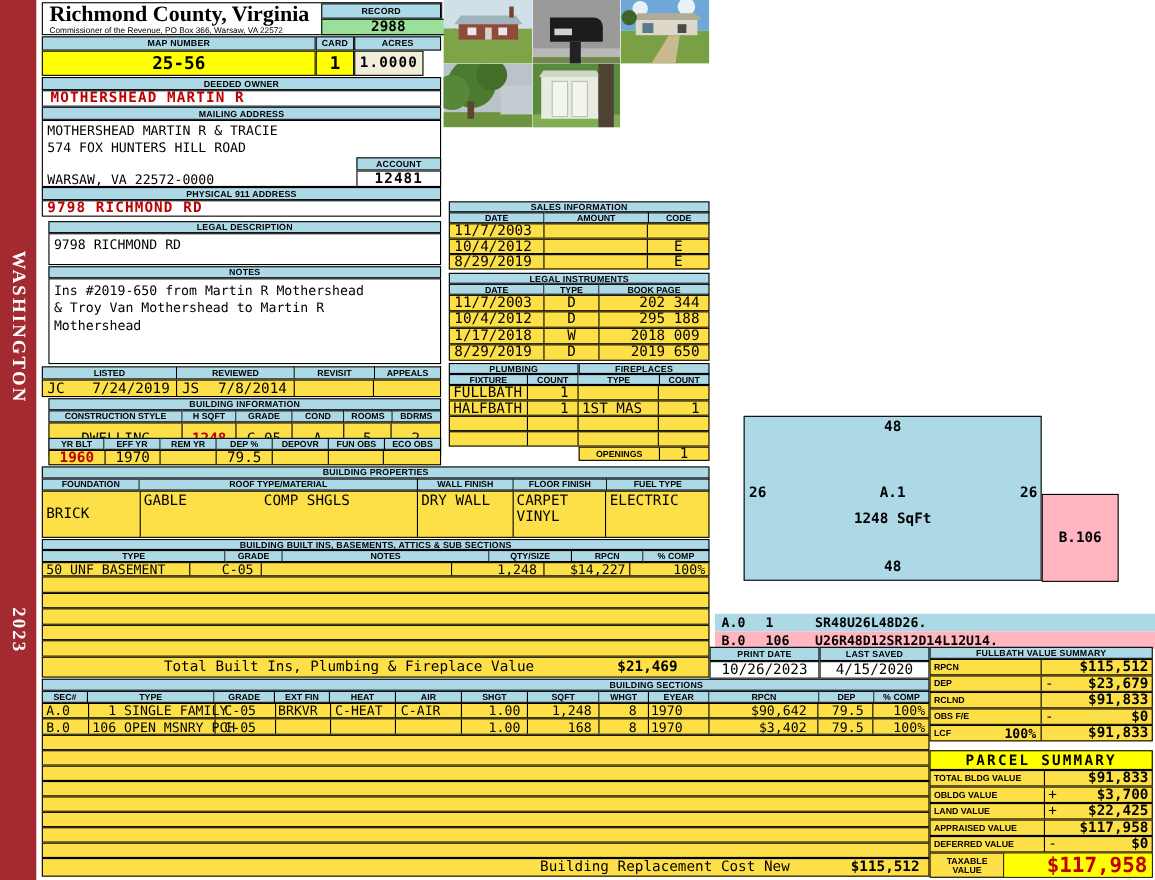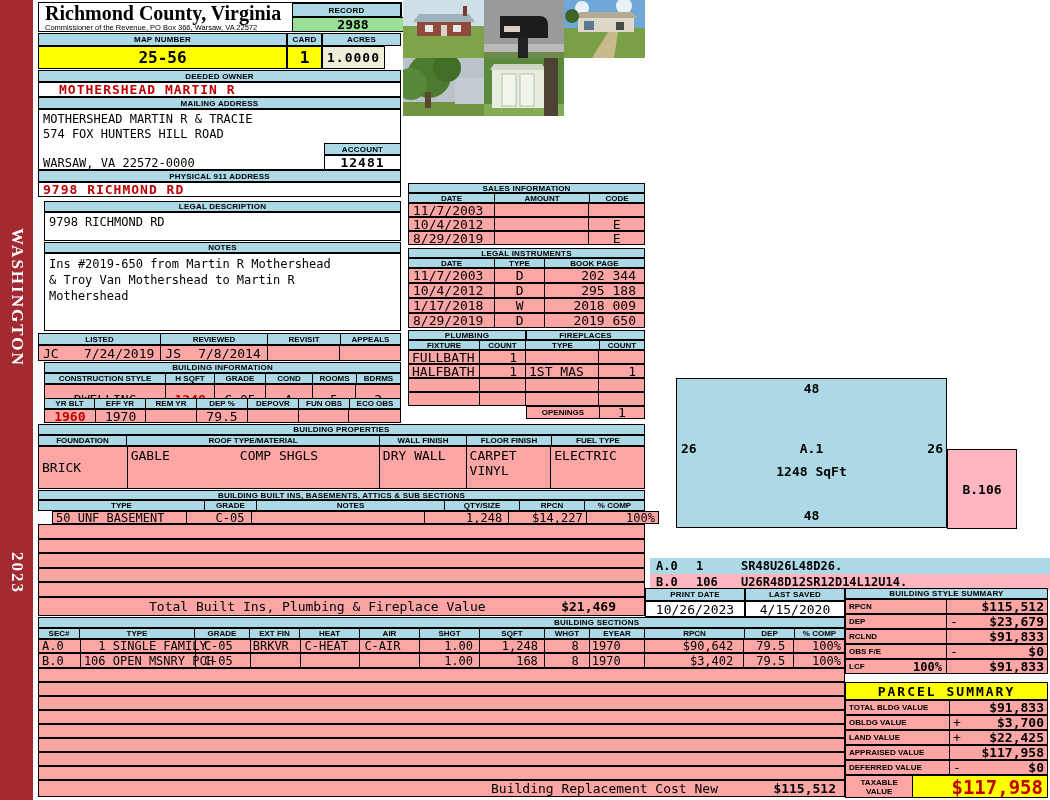--- a/index.html
+++ b/index.html
@@ -5,21 +5,21 @@
   html,body{margin:0;padding:0;background:#fff;}
   #card{position:relative;width:1050px;height:800px;background:#fff;overflow:hidden;
         font-family:"Liberation Sans",sans-serif;}
   .abs{position:absolute;box-sizing:border-box;}
   .lbl{background:#ADD8E6;border:1px solid #000;font:bold 8px "Liberation Sans",sans-serif;
        letter-spacing:.2px;display:flex;align-items:center;justify-content:center;color:#000;}
   .box{border:1px solid #000;background:#fff;display:flex;align-items:center;}
   .mono{font-family:"DejaVu Sans Mono","Liberation Mono",monospace;font-size:12px;color:#000;}
   .m13{font-size:13px;} .m15{font-size:16px;} .b{font-weight:bold;} .red{color:#C00000;}
   .ctr{justify-content:center;} .rt{justify-content:flex-end;} .pre{white-space:pre;}
-  .row{display:flex;border:1px solid #000;background:#fca5a5;}
+  .row{display:flex;border:1px solid #000;background:#fde047;}
   .row>.c{display:flex;align-items:center;border-right:1px solid #000;height:100%;box-sizing:border-box;}
   .row>.c:last-child{border-right:none;}
   .hdrrow{display:flex;}
   .hdrrow>.h{background:#ADD8E6;border:1px solid #000;border-left:none;font:bold 8px "Liberation Sans",sans-serif;
        display:flex;align-items:center;justify-content:center;box-sizing:border-box;height:100%;}
   .hdrrow>.h:first-child{border-left:1px solid #000;}
   .vtext{writing-mode:vertical-rl;font-family:"Liberation Serif",serif;font-weight:bold;
          color:#fff;letter-spacing:2px;}
   .sketchlbl{position:absolute;font-family:"DejaVu Sans Mono",monospace;font-size:13px;font-weight:bold;color:#000;}
   .photocell{width:81px;height:58px;overflow:hidden;}
@@ -44,21 +44,21 @@
   <div class="abs box mono m13 b ctr" style="left:292px;top:17px;width:122px;height:15px;background:#9ADF9A;">2988</div>
 
   <div class="abs lbl" style="left:38px;top:33px;width:249px;height:13px;">MAP NUMBER</div>
   <div class="abs lbl" style="left:287px;top:33px;width:35px;height:13px;">CARD</div>
   <div class="abs lbl" style="left:322px;top:33px;width:79px;height:13px;">ACRES</div>
   <div class="abs box mono m15 b ctr" style="left:38px;top:46px;width:249px;height:23px;background:#FFFF00;">25-56</div>
   <div class="abs box mono m15 b ctr" style="left:287px;top:46px;width:35px;height:23px;background:#FFFF00;">1</div>
   <div class="abs box mono m13 b ctr" style="left:322px;top:46px;width:63px;height:23px;background:#F0EDD9;letter-spacing:1px;">1.0000</div>
 
   <div class="abs lbl" style="left:38px;top:70px;width:363px;height:12px;">DEEDED OWNER</div>
-  <div class="abs box mono m13 b red" style="left:38px;top:82px;width:363px;height:15px;padding-left:20px;letter-spacing:1px;">MOTHERSHEAD MARTIN R</div>
+  <div class="abs box mono m13 b red" style="left:38px;top:82px;width:363px;height:15px;padding-left:7px;letter-spacing:1px;">MOTHERSHEAD MARTIN R</div>
 
   <div class="abs lbl" style="left:38px;top:97px;width:363px;height:12px;">MAILING ADDRESS</div>
   <div class="abs box" style="left:38px;top:109px;width:363px;height:61px;align-items:flex-start;">
     <div style="padding:2px 0 0 4px;">
       <div class="mono" style="line-height:15px;">MOTHERSHEAD MARTIN R &amp; TRACIE</div>
       <div class="mono" style="line-height:15px;">574 FOX HUNTERS HILL ROAD</div>
       <div class="mono" style="line-height:15px;margin-top:14px;">WARSAW, VA 22572-0000</div>
     </div>
   </div>
   <div class="abs lbl" style="left:324px;top:143px;width:77px;height:12px;">ACCOUNT</div>
@@ -168,21 +168,21 @@
 
   <div class="abs lbl" style="left:38px;top:490px;width:607px;height:10px;">BUILDING BUILT INS, BASEMENTS, ATTICS &amp; SUB SECTIONS</div>
   <div class="abs hdrrow" style="left:38px;top:500px;width:607px;height:11px;">
     <div class="h" style="width:167px;">TYPE</div>
     <div class="h" style="width:52px;">GRADE</div>
     <div class="h" style="width:188px;">NOTES</div>
     <div class="h" style="width:75px;">QTY/SIZE</div>
     <div class="h" style="width:65px;">RPCN</div>
     <div class="h" style="width:60px;">% COMP</div>
   </div>
-  <div class="abs row" style="left:52px;top:511px;width:607px;height:13px;gap:23px;">
+  <div class="abs row" style="left:38px;top:511px;width:607px;height:13px;gap:23px;">
     <div class="c mono" style="width:167px;padding-left:3px;">50 UNF BASEMENT</div>
     <div class="c mono" style="width:52px;padding-left:6px;">C-05</div>
     <div class="c mono" style="width:188px;"></div>
     <div class="c mono rt" style="width:75px;padding-right:6px;">1,248</div>
     <div class="c mono rt" style="width:65px;padding-right:3px;">$14,227</div>
     <div class="c mono rt" style="width:60px;padding-right:3px;">100%</div>
   </div>
   <div class="abs row" style="left:38px;top:524px;width:607px;height:15px;"></div>
   <div class="abs row" style="left:38px;top:539px;width:607px;height:14px;"></div>
   <div class="abs row" style="left:38px;top:553px;width:607px;height:15px;"></div>
@@ -365,21 +365,21 @@
     <span style="padding-left:6px;width:40px;">B.0</span>
     <span style="width:45px;">106</span>
     <span>U26R48D12SR12D14L12U14.</span>
   </div>
 
   <div class="abs lbl" style="left:645px;top:588px;width:100px;height:13px;">PRINT DATE</div>
   <div class="abs lbl" style="left:745px;top:588px;width:100px;height:13px;">LAST SAVED</div>
   <div class="abs box mono m13 ctr" style="left:645px;top:601px;width:100px;height:16px;">10/26/2023</div>
   <div class="abs box mono m13 ctr" style="left:745px;top:601px;width:100px;height:16px;">4/15/2020</div>
 
-  <div class="abs lbl" style="left:845px;top:588px;width:203px;height:11px;">BUILDING STYLE SUMMARY</div>
+  <div class="abs lbl" style="left:845px;top:588px;width:203px;height:11px;">FULLBATH VALUE SUMMARY</div>
   <div class="abs row" style="left:845px;top:599px;width:203px;height:15px;">
     <div class="c" style="width:102px;font:bold 8px 'Liberation Sans',sans-serif;padding-left:3px;justify-content:space-between;">
       <span>RPCN</span>
       <span class="mono" style="padding-right:4px;"></span>
     </div>
     <div class="c mono m13" style="width:101px;">
       <span style="padding-left:3px;"></span>
       <span class="b" style="margin-left:auto;padding-right:3px;">$115,512</span>
     </div>
   </div>

